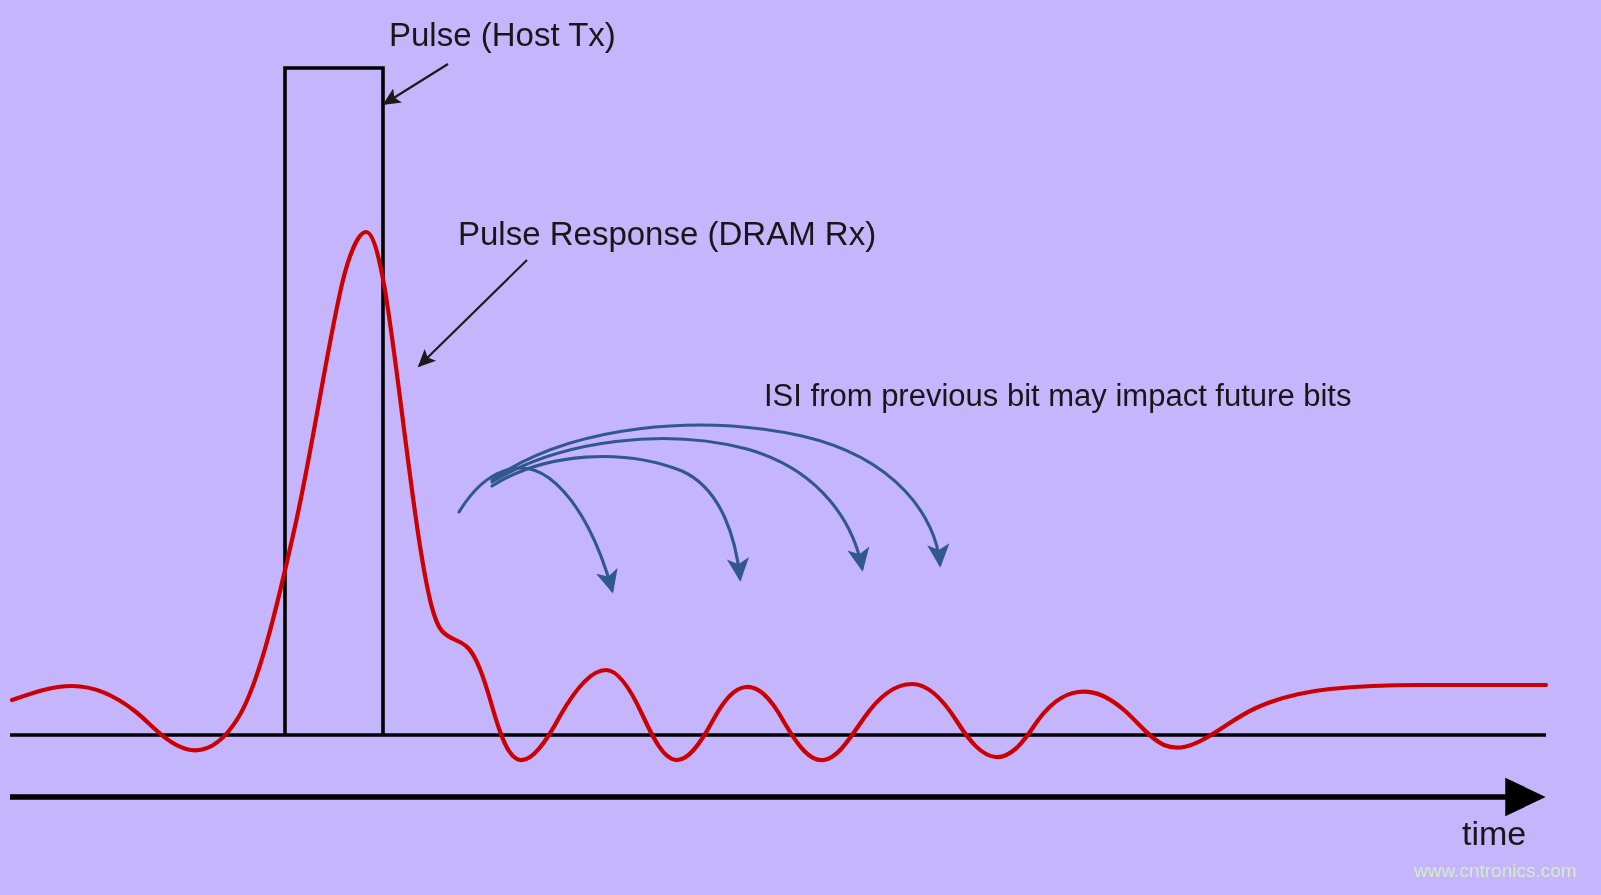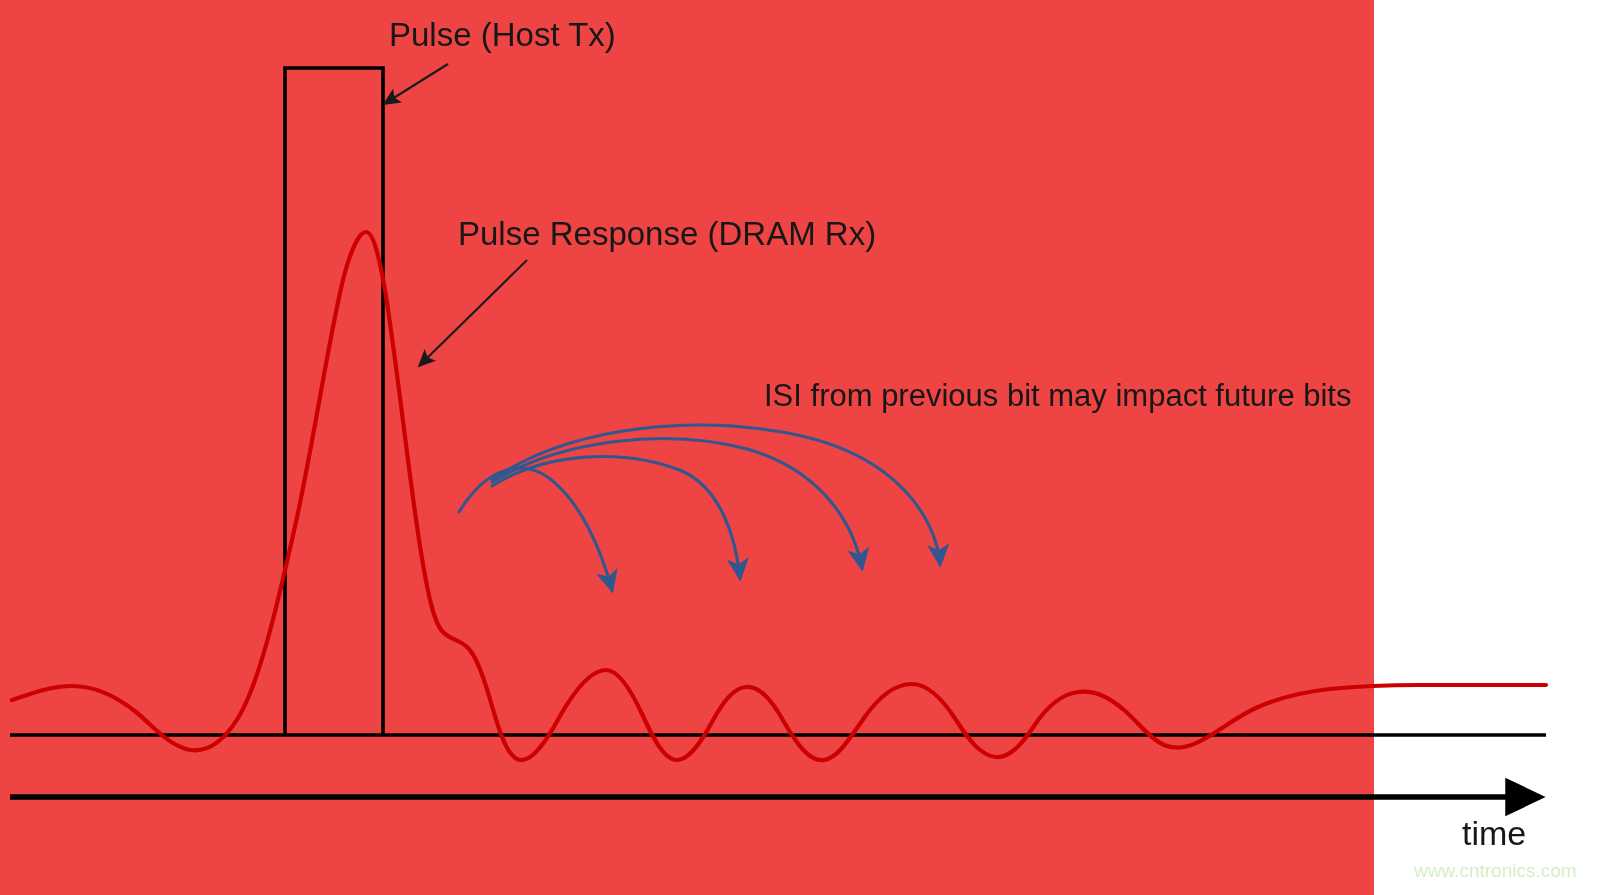--- a/index.html
+++ b/index.html
@@ -8,23 +8,23 @@
     background: #ffffff;
   }
   body {
     width: 1601px;
     height: 895px;
     overflow: hidden;
     font-family: "Liberation Sans", sans-serif;
   }
   #diagram-root {
     position: relative;
-    width: 1374px;
+    width: 1601px;
     height: 895px;
-    background: #ef4444;
+    background: #c4b5fd;
   }
   svg.canvas {
     position: absolute;
     top: 0;
     left: 0;
     width: 1601px;
     height: 895px;
     display: block;
   }
   .lbl {

